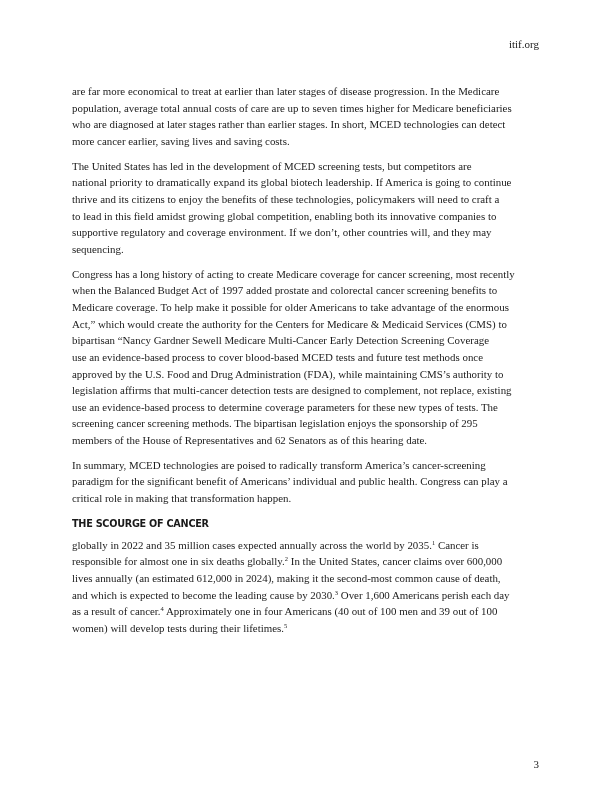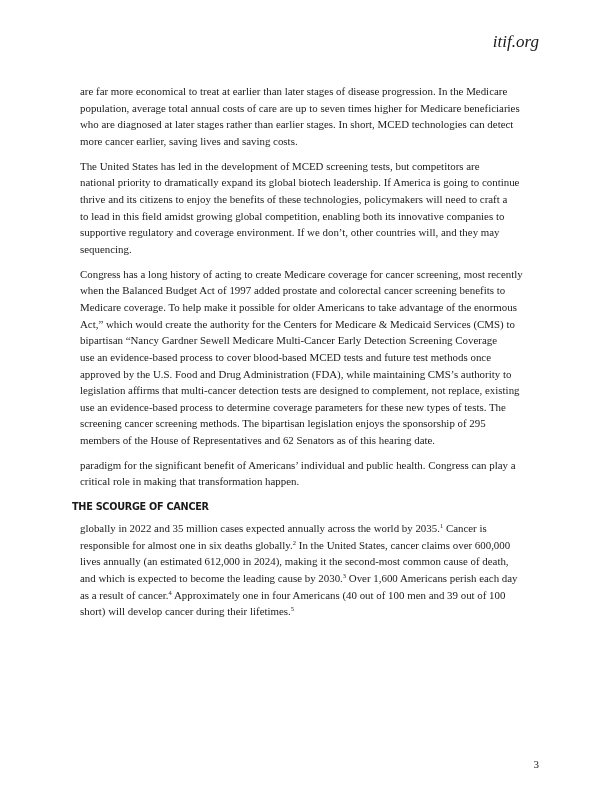--- a/index.html
+++ b/index.html
@@ -1,20 +1,20 @@
 <!DOCTYPE html>
 <html><head>
 <meta charset="utf-8">
 <style>
   html, body { margin: 0; padding: 0; background: #ffffff; }
   body { width: 612px; height: 792px; position: relative; overflow: hidden;
          font-family: "Liberation Serif", "DejaVu Serif", serif; color: #1a1a1a; }
-  .header { position: absolute; top: 32px; right: 73px; font-size: 17px; font-style: italic; }
+  .header { position: absolute; top: 38px; right: 73px; font-size: 11px; }
   .content { position: absolute; left: 72px; top: 83px; width: 480px; }
-  .para { margin: 0 0 8px 8px; font-size: 10.9px; line-height: 16.65px; }
+  .para { margin: 0 0 8px 0; font-size: 10.9px; line-height: 16.65px; }
   .line { display: block; white-space: nowrap; }
   .heading { margin: 9px 0 5px 0; font-family: "DejaVu Sans", sans-serif; font-weight: bold;
              font-size: 11px; letter-spacing: -0.3px; transform: scaleX(0.88); transform-origin: left;
              line-height: 16px; }
   sup { font-size: 6.5px; line-height: 0; vertical-align: 4px; }
   .pagenum { position: absolute; top: 758px; right: 73px; font-size: 11px; }
 </style>
 </head>
 <body>
 
@@ -46,29 +46,30 @@
     <span class="line">bipartisan “Nancy Gardner Sewell Medicare Multi-Cancer Early Detection Screening Coverage</span>
     <span class="line">use an evidence-based process to cover blood-based MCED tests and future test methods once</span>
     <span class="line">approved by the U.S. Food and Drug Administration (FDA), while maintaining CMS’s authority to</span>
     <span class="line">legislation affirms that multi-cancer detection tests are designed to complement, not replace, existing</span>
     <span class="line">use an evidence-based process to determine coverage parameters for these new types of tests. The</span>
     <span class="line">screening cancer screening methods. The bipartisan legislation enjoys the sponsorship of 295</span>
     <span class="line">members of the House of Representatives and 62 Senators as of this hearing date.</span>
   </p>
 
   <p class="para">
+    <span class="line">In summary, MCED technologies are poised to radically transform America’s cancer-screening</span>
     <span class="line">paradigm for the significant benefit of Americans’ individual and public health. Congress can play a</span>
     <span class="line">critical role in making that transformation happen.</span>
   </p>
 
   <h2 class="heading">THE SCOURGE OF CANCER</h2>
 
   <p class="para">
     <span class="line"><span>globally in 2022 and 35 million cases expected annually across the world by 2035.</span><sup>1</sup><span> Cancer is</span></span>
     <span class="line"><span>responsible for almost one in six deaths globally.</span><sup>2</sup><span> In the United States, cancer claims over 600,000</span></span>
     <span class="line"><span>lives annually (an estimated 612,000 in 2024), making it the second-most common cause of death,</span></span>
     <span class="line"><span>and which is expected to become the leading cause by 2030.</span><sup>3</sup><span> Over 1,600 Americans perish each day</span></span>
     <span class="line"><span>as a result of cancer.</span><sup>4</sup><span> Approximately one in four Americans (40 out of 100 men and 39 out of 100</span></span>
-    <span class="line"><span>short) will develop cancer during their lifetimes.</span><sup>5</sup></span>
+    <span class="line"><span>women) will develop tests during their lifetimes.</span><sup>5</sup></span>
   </p>
 </div>
 
 <div class="pagenum">3</div>
 
 </body></html>

